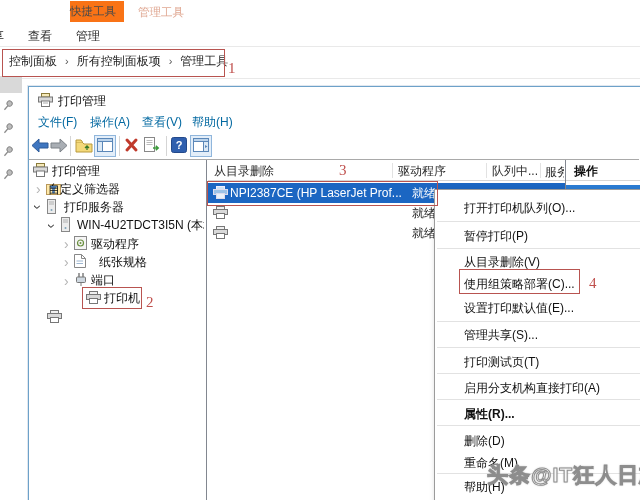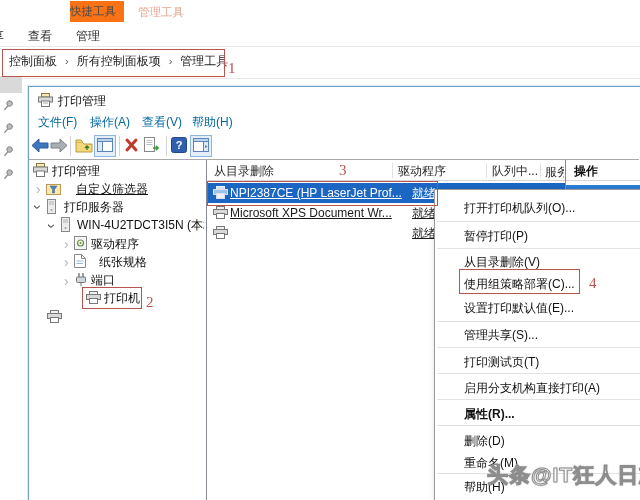--- a/index.html
+++ b/index.html
@@ -24,21 +24,21 @@
   .menuitem{font-size:12px;color:#0369a1;line-height:17px;}
   .toolbar-sep{width:1px;background:#d5d5d5;height:20px;}
   .tbtn-box{border:1px solid #90b6dc;background:#e3eef9;}
   .paneline{background:#a9a9a9;}
   
   .tree-label{font-size:12px;color:#111;line-height:17px;}
   .chev{color:#b4b4b4;font-size:14px;line-height:14px;display:inline-block;}
   .chev.open{color:#3c3c3c;transform:rotate(90deg);}
   
   .colhdr{font-size:12px;color:#2b2b2b;line-height:20px;}
-  .lrow{font-size:12px;line-height:20px;text-decoration:underline;}
+  .lrow{font-size:12px;line-height:20px;}
   .selrow{background:#1b66c2;color:#fff;}
   .vline{width:1px;background:#828790;}
   .hdrline{background:#d6d6d6;height:1px;}
   .hdrvline{width:1px;background:#e2e2e2;}
   
   .actions-hdr{font-weight:bold;font-size:12px;color:#111;}
   .bluebar{background:#2b7cd3;}
   .cmenu{background:#fff;border:1px solid #9b9b9b;box-shadow:2px 3px 6px rgba(0,0,0,.25);z-index:10;}
   .mitem{position:absolute;left:0;width:100%;height:22px;line-height:22px;padding-left:29px;
     font-size:12px;color:#111;box-sizing:border-box;}
@@ -185,21 +185,21 @@
     </div>
   <div class="abs tree-label" style="left:52px;top:163px;">打印管理</div>
 
   <span class="abs chev" style="left:36px;top:182px;">›</span>
   <div class="abs" style="left:46px;top:182px;">
       <svg width="15" height="13">
         <rect x="0.5" y="2.5" width="14" height="10" fill="#ffe9a8" stroke="#b9985a"></rect>
         <path d="M4 4 L11 4 L8.5 7.5 L8.5 11 L6.5 11 L6.5 7.5 Z" fill="#4f81bd" stroke="#2f5c8f" stroke-width="0.5"></path>
       </svg>
     </div>
-  <div class="abs tree-label" style="left:76px;top:181px;text-decoration:underline;">自定义筛选器</div>
+  <div class="abs tree-label" style="left:48px;top:181px;">自定义筛选器</div>
 
   <span class="abs chev open" style="left:36px;top:200px;">›</span>
   <div class="abs" style="left:47px;top:199px;">
       <svg width="9" height="15">
         <rect x="0.5" y="0.5" width="8" height="14" fill="#ececec" stroke="#888"></rect>
         <line x1="2" y1="3" x2="7" y2="3" stroke="#b0b0b0"></line>
         <line x1="2" y1="5" x2="7" y2="5" stroke="#b0b0b0"></line>
         <circle cx="4.5" cy="11" r="1" fill="#7fa3b8"></circle>
       </svg>
     </div>
@@ -288,21 +288,20 @@
   <div class="abs lrow" style="left:412px;top:183px;color:#fff;">就绪</div>
   <div class="abs redbox" style="left:207px;top:181px;width:229px;height:23px;z-index:20;"></div>
 
   <div class="abs" style="left:213px;top:206px;">
       <svg width="15" height="13">
         <rect x="3.5" y="0.5" width="8" height="3" fill="#f0f0f0" stroke="#777"></rect>
         <rect x="0.5" y="3.5" width="14" height="5" fill="#d9d9d9" stroke="#777"></rect>
         <rect x="3.5" y="7.5" width="8" height="5" fill="#fff" stroke="#777"></rect>
       </svg>
     </div>
-  <div class="abs lrow nowrap" style="left:230px;top:203px;">Microsoft XPS Document Wr...</div>
   <div class="abs lrow" style="left:412px;top:203px;">就绪</div>
 
   <div class="abs" style="left:213px;top:226px;">
       <svg width="15" height="13">
         <rect x="3.5" y="0.5" width="8" height="3" fill="#f0f0f0" stroke="#777"></rect>
         <rect x="0.5" y="3.5" width="14" height="5" fill="#d9d9d9" stroke="#777"></rect>
         <rect x="3.5" y="7.5" width="8" height="5" fill="#fff" stroke="#777"></rect>
       </svg>
     </div>
   <div class="abs lrow" style="left:412px;top:223px;">就绪</div>

